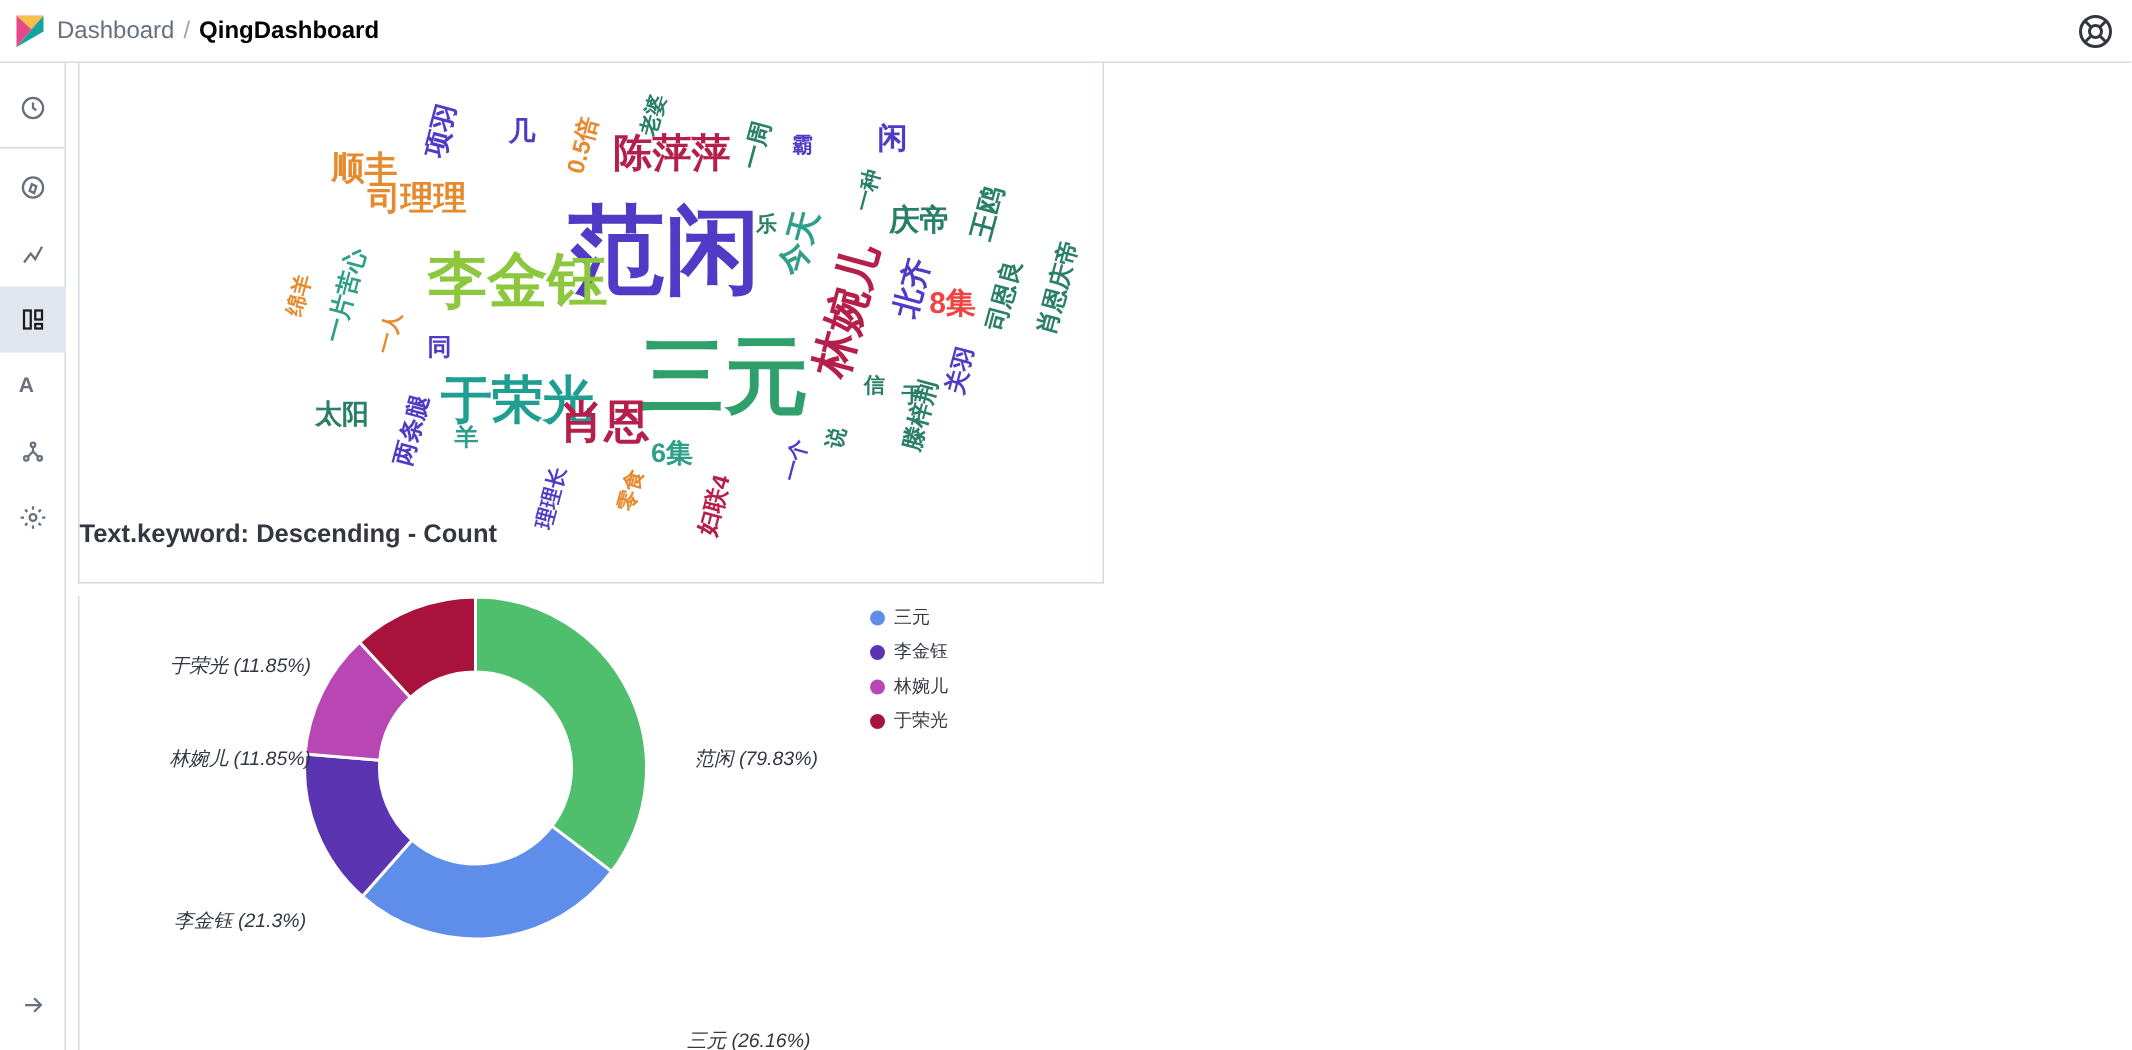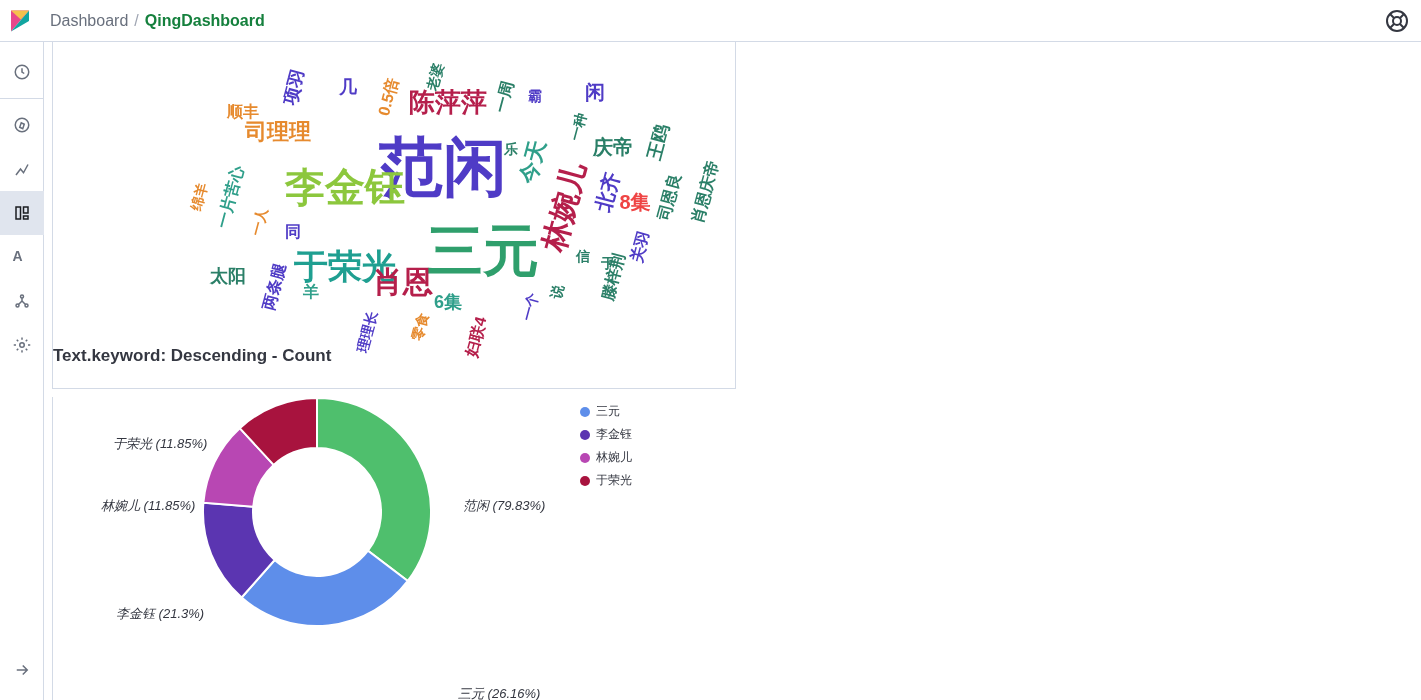--- a/index.html
+++ b/index.html
@@ -1,23 +1,23 @@
 <!DOCTYPE html>
 <html><head>
 <meta charset="utf-8">
 <style>
   * { box-sizing: border-box; margin: 0; padding: 0; }
   body { font-family: -apple-system, BlinkMacSystemFont, "Segoe UI", Helvetica, Arial, sans-serif; font-size: 14px; color: #343741; width:1421px; height:700px; overflow:hidden; background:#fff;}
   .header { height: 42px; display:flex; align-items:center; justify-content:space-between; border-bottom:1px solid #d3dae6; padding:0 12px 0 8px; position:relative;}
-  .header-left { display:flex; align-items:center; gap:12px;}
+  .header-left { display:flex; align-items:center; gap:0;}
   .logo { width:24px; height:24px; margin-right:6px;}
   .breadcrumb { font-size:16px; display:flex; align-items:center; gap:6px;}
   .breadcrumb .dim { color:#69707d;}
   .breadcrumb .sep { color:#a0a6b3;}
-  .breadcrumb .current { color:#15803d; font-weight:600;}
+  .breadcrumb .current { color:#000000; font-weight:600;}
   .help-icon { width:24px; height:24px; color:#1a1c21;}
   .layout { display:flex; height:658px;}
   .sidebar { width:44px; border-right:1px solid #d3dae6; display:flex; flex-direction:column; align-items:center; padding-top:8px; gap:0;}
   .nav-item { width:44px; height:44px; display:flex; align-items:center; justify-content:center; color:#69707d; cursor:pointer;}
   .nav-item.active { background:#e0e5ee; color:#1a1c21;}
   .nav-item svg,.nav-item .glyph { width:18px; height:18px;}
   .nav-bottom { margin-top:auto; margin-bottom:8px;}
   .content { flex:1; display:flex; flex-wrap:wrap; gap:8px; padding:0 0 0 8px; overflow:hidden;}
   .panel { border:1px solid #d3dae6; border-radius:0; background:#fff; position:relative;}
   .p-top-left { width:684px; height:347px; border-top:none;}
@@ -126,21 +126,21 @@
           <span class="wc-word" style="left: 561px; top: 235px; font-size: 16px; color: rgb(42, 127, 103); transform: translate(-50%, -50%) rotate(-75deg);">滕梓荆</span>
           <span class="wc-word" style="left: 582px; top: 160px; font-size: 20px; color: #ef4444; transform: translate(-50%, -50%) rotate(0deg);">8集</span>
           <span class="wc-word" style="left: 617px; top: 155px; font-size: 16px; color: rgb(42, 127, 103); transform: translate(-50%, -50%) rotate(-75deg);">司恩良</span>
           <span class="wc-word" style="left: 653px; top: 150px; font-size: 16px; color: rgb(42, 127, 103); transform: translate(-50%, -50%) rotate(-75deg);">肖恩庆帝</span>
           <span class="wc-word" style="left: 588px; top: 205px; font-size: 16px; color: rgb(79, 59, 198); transform: translate(-50%, -50%) rotate(-75deg);">关羽</span>
           <span class="wc-word" style="left: 258px; top: 250px; font-size: 16px; color: rgb(47, 159, 138); transform: translate(-50%, -50%) rotate(0deg);">羊</span>
           <span class="wc-word" style="left: 178px; top: 155px; font-size: 16px; color: rgb(47, 159, 138); transform: translate(-50%, -50%) rotate(-75deg);">一片苦心</span>
           <span class="wc-word" style="left: 542px; top: 50px; font-size: 20px; color: rgb(79, 59, 198); transform: translate(-50%, -50%) rotate(0deg);">闲</span>
           <span class="wc-word" style="left: 241px; top: 45px; font-size: 18px; color: rgb(79, 59, 198); transform: translate(-50%, -50%) rotate(-75deg);">项羽</span>
           <span class="wc-word" style="left: 295px; top: 45px; font-size: 18px; color: rgb(79, 59, 198); transform: translate(-50%, -50%) rotate(0deg);">几</span>
-          <span class="wc-word" style="left: 190px; top: 70px; font-size: 16px; color: rgb(230, 138, 46); transform: translate(-50%, -50%) rotate(0deg);">顺丰</span>
+          <span class="wc-word" style="left: 190px; top: 70px; font-size: 22px; color: rgb(230, 138, 46); transform: translate(-50%, -50%) rotate(0deg);">顺丰</span>
           <span class="wc-word" style="left: 452px; top: 55px; font-size: 16px; color: rgb(42, 127, 103); transform: translate(-50%, -50%) rotate(-75deg);">一周</span>
           <span class="wc-word" style="left: 526px; top: 85px; font-size: 14px; color: rgb(42, 127, 103); transform: translate(-50%, -50%) rotate(-75deg);">一种</span>
           <span class="wc-word" style="left: 207px; top: 180px; font-size: 14px; color: rgb(230, 138, 46); transform: translate(-50%, -50%) rotate(-75deg);">一人</span>
           <span class="wc-word" style="left: 147px; top: 155px; font-size: 14px; color: rgb(230, 138, 46); transform: translate(-50%, -50%) rotate(-75deg);">绵羊</span>
           <span class="wc-word" style="left: 482px; top: 55px; font-size: 14px; color: rgb(79, 59, 198); transform: translate(-50%, -50%) rotate(0deg);">霸</span>
           <span class="wc-word" style="left: 383px; top: 35px; font-size: 14px; color: rgb(42, 127, 103); transform: translate(-50%, -50%) rotate(-75deg);">老婆</span>
           <span class="wc-word" style="left: 530px; top: 215px; font-size: 14px; color: rgb(42, 127, 103); transform: translate(-50%, -50%) rotate(0deg);">信</span>
           <span class="wc-word" style="left: 336px; top: 55px; font-size: 16px; color: rgb(230, 138, 46); transform: translate(-50%, -50%) rotate(-75deg);">0.5倍</span>
           <span class="wc-word" style="left: 458px; top: 108px; font-size: 14px; color: rgb(42, 127, 103); transform: translate(-50%, -50%) rotate(0deg);">乐</span>
           <span class="wc-word" style="left: 175px; top: 210px; font-size: 18px; color: rgb(42, 127, 103); transform: translate(-50%, -50%) rotate(0deg); margin-top: 24px;">太阳</span>
@@ -163,21 +163,21 @@
           <svg id="donut-svg" width="230" height="230" viewBox="0 0 230 230">
               <path d="M115 1 A114 114 0 0 1 205.77553174645664 183.9623291090726 L165.96170203309845 153.71569353491796 A64 64 0 0 0 115 51 Z" fill="#4fbf6d" stroke="#fff" stroke-width="2"></path>
               <path d="M205.77553174645664 183.9623291090726 A114 114 0 0 1 39.610447353103666 200.51266193787237 L72.67604061928627 163.00710845634939 A64 64 0 0 0 165.96170203309845 153.71569353491796 Z" fill="#5e8eea" stroke="#fff" stroke-width="2"></path>
               <path d="M39.610447353103666 200.51266193787237 A114 114 0 0 1 1.3800842041205925 105.69867028122998 L51.21338060582209 109.77820085963788 A64 64 0 0 0 72.67604061928627 163.00710845634939 Z" fill="#5b35b1" stroke="#fff" stroke-width="2"></path>
               <path d="M1.3800842041205925 105.69867028122998 A114 114 0 0 1 37.74830612840837 31.165783870964162 L71.63062800191346 67.93517691001497 A64 64 0 0 0 51.21338060582209 109.77820085963788 Z" fill="#b847b3" stroke="#fff" stroke-width="2"></path>
               <path d="M37.74830612840837 31.165783870964162 A114 114 0 0 1 114.99999999999999 1 L114.99999999999999 51 A64 64 0 0 0 71.63062800191346 67.93517691001497 Z" fill="#a8133e" stroke="#fff" stroke-width="2"></path>
             </svg>
           <div class="donut-label" style="top:100px;left:410px">范闲 (79.83%)</div>
           <div class="donut-label" style="top:288px;left:405px">三元 (26.16%)</div>
           <div class="donut-label" style="top:208px;left:63px">李金钰 (21.3%)</div>
-          <div class="donut-label" style="top:100px;left:48px">林婉儿 (11.85%)</div>
+          <div class="donut-label" style="top:100px;left:60px">林婉儿 (11.85%)</div>
           <div class="donut-label" style="top:38px;left:60px">于荣光 (11.85%)</div>
         </div>
         <div class="donut-legend" id="donut-legend">
             <div>
               <span class="lg-dot" style="background: rgb(94, 142, 234);"></span>
               <span>三元</span>
             </div>
             <div>
               <span class="lg-dot" style="background: rgb(91, 53, 177);"></span>
               <span>李金钰</span>

